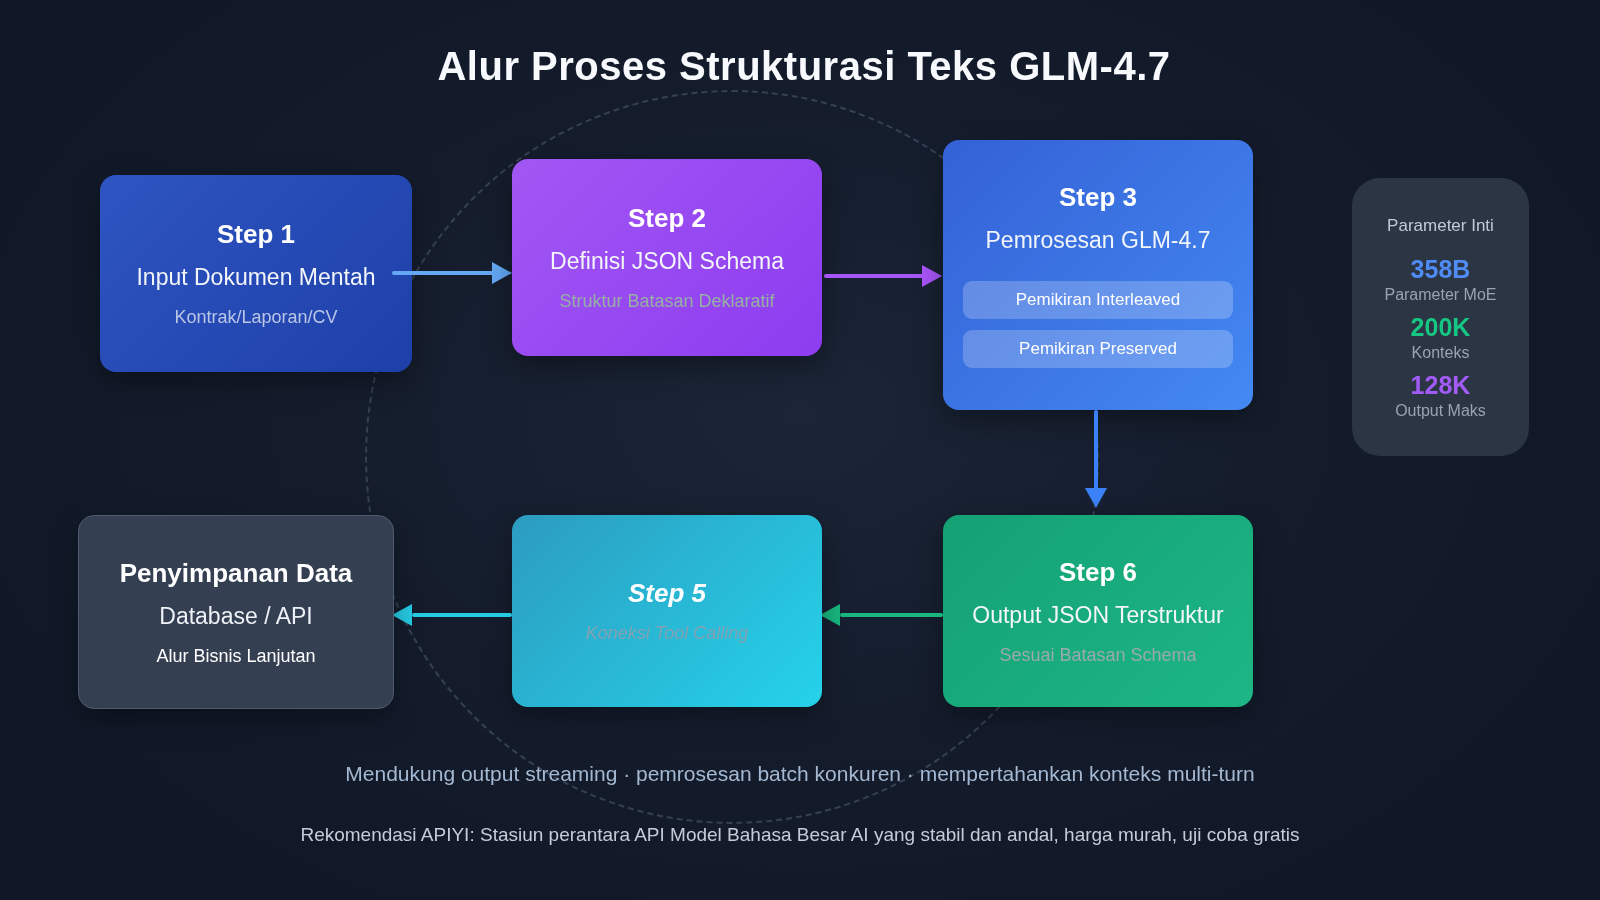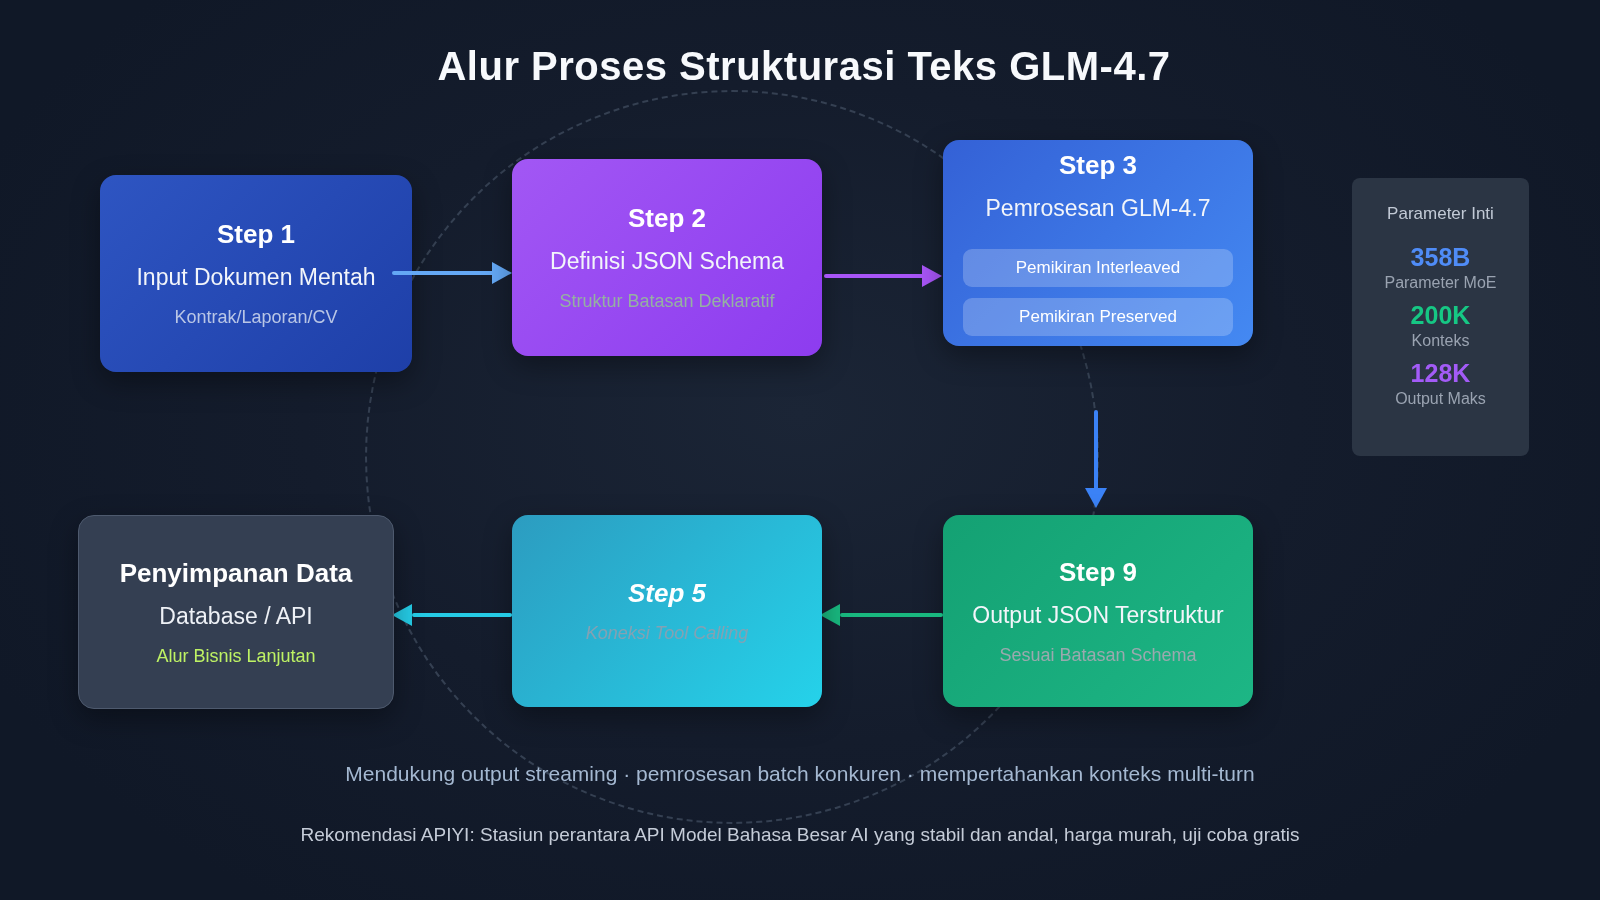--- a/index.html
+++ b/index.html
@@ -23,37 +23,37 @@
   }
   .box .step-label{font-size:26px;font-weight:700;color:#ffffff;margin:0 0 14px 0;}
   .box .step-heading{font-size:23px;color:#f2f5fa;margin:0 0 16px 0;}
   .box .step-sub{font-size:18px;margin:0;}
   .box-step1{left:65px;top:175px;width:312px;height:197px;
     background:linear-gradient(135deg,#2e55c2 0%,#1e3fa8 100%);margin-left:35px;}
   .box-step1 .step-sub{color:#b9c6e6;}
   .box-step2{left:512px;top:159px;width:310px;height:197px;
     background:linear-gradient(135deg,#a257f4 0%,#8d3cef 100%);}
   .box-step2 .step-sub{color:#95b1a1;}
-  .box-step3{left:943px;top:140px;width:310px;height:206px;
+  .box-step3{left:943px;top:140px;width:310px;height:270px;
     background:linear-gradient(135deg,#3461d6 0%,#4489f2 100%);}
   .badge{
     width:254px;background:rgba(255,255,255,.22);border-radius:9px;
     padding:9px 8px;margin-top:11px;font-size:17px;color:#ffffff;
   }
   .box-step4{left:943px;top:515px;width:310px;height:192px;
     background:linear-gradient(135deg,#14a173 0%,#1db685 100%);}
   .box-step4 .step-sub{color:#9aa9ae;}
   .box-step5{left:512px;top:515px;width:310px;height:192px;
     background:linear-gradient(135deg,#2c9cc0 0%,#25d2ea 100%);font-style:italic;}
   .box-step5 .step-sub{color:#83a2b4;}
   .box-storage{left:78px;top:515px;width:314px;height:192px;
     background:#343f52;border:1.5px solid #4e5a6e;}
   .box-storage .storage-heading{font-size:26px;font-weight:700;color:#ffffff;margin:0 0 14px 0;}
   .box-storage .storage-line{font-size:23px;color:#eef1f6;margin:0 0 16px 0;}
-  .box-storage .step-sub{color:#bef264;}
+  .box-storage .step-sub{color:#ffffff;}
   
   .hline{position:absolute;height:4px;border-radius:2px;}
   .vline{position:absolute;width:4px;border-radius:2px;}
   .head-right{position:absolute;width:0;height:0;border-top:11px solid transparent;
     border-bottom:11px solid transparent;border-left:20px solid;}
   .head-left{position:absolute;width:0;height:0;border-top:11px solid transparent;
     border-bottom:11px solid transparent;border-right:20px solid;}
   .head-down{position:absolute;width:0;height:0;border-left:11px solid transparent;
     border-right:11px solid transparent;border-top:20px solid;}
   .a12 .hline{left:392px;top:271px;width:102px;background:#64a8f5;}
@@ -62,23 +62,23 @@
   .a23 .head-right{left:922px;top:265px;border-left-color:#a855f7;}
   .a34 .vline{left:1094px;top:410px;height:80px;background:#3b82f6;}
   .a34 .head-down{left:1085px;top:488px;border-top-color:#3b82f6;}
   .a45 .hline{left:840px;top:613px;width:103px;background:#19b87f;}
   .a45 .head-left{left:820px;top:604px;border-right-color:#19b87f;}
   .a5s .hline{left:412px;top:613px;width:100px;background:#25cbe5;}
   .a5s .head-left{left:392px;top:604px;border-right-color:#25cbe5;}
   
   .params-panel{
     position:absolute;left:1352px;top:178px;width:177px;height:278px;
-    background:#2b3544;border-radius:8px;text-align:center;
+    background:#2b3544;border-radius:28px;text-align:center;
     display:flex;flex-direction:column;align-items:center;justify-content:flex-start;
-    padding-top:26px;box-sizing:border-box;
+    padding-top:38px;box-sizing:border-box;
   }
   .params-title{font-size:17px;color:#c2cad6;margin:0 0 10px 0;}
   .stat{margin-top:9px;}
   .stat-value{font-size:25px;font-weight:700;margin:0;}
   .stat-label{font-size:16px;color:#9aa3b1;margin:2px 0 0 0;}
   .v-blue{color:#4f8cf7;} .v-green{color:#16c784;} .v-purple{color:#a35bf7;}
   
   .footer-line1{position:absolute;left:0;top:762px;width:1600px;text-align:center;
     font-size:21px;color:#a4b8d1;margin:0;}
   .footer-line2{position:absolute;left:0;top:824px;width:1600px;text-align:center;
@@ -121,21 +121,21 @@
     <div class="badge">Pemikiran Interleaved</div>
     <div class="badge">Pemikiran Preserved</div>
   </div>
 
   <div class="a34">
     <div class="vline"></div>
     <div class="head-down"></div>
   </div>
 
   <div class="box box-step4">
-    <p class="step-label">Step 9</p>
+    <p class="step-label">Step 6</p>
     <p class="step-heading">Output JSON Terstruktur</p>
     <p class="step-sub">Sesuai Batasan Schema</p>
   </div>
 
   <div class="a45">
     <div class="hline"></div>
     <div class="head-left"></div>
   </div>
 
   <div class="box box-step5">

